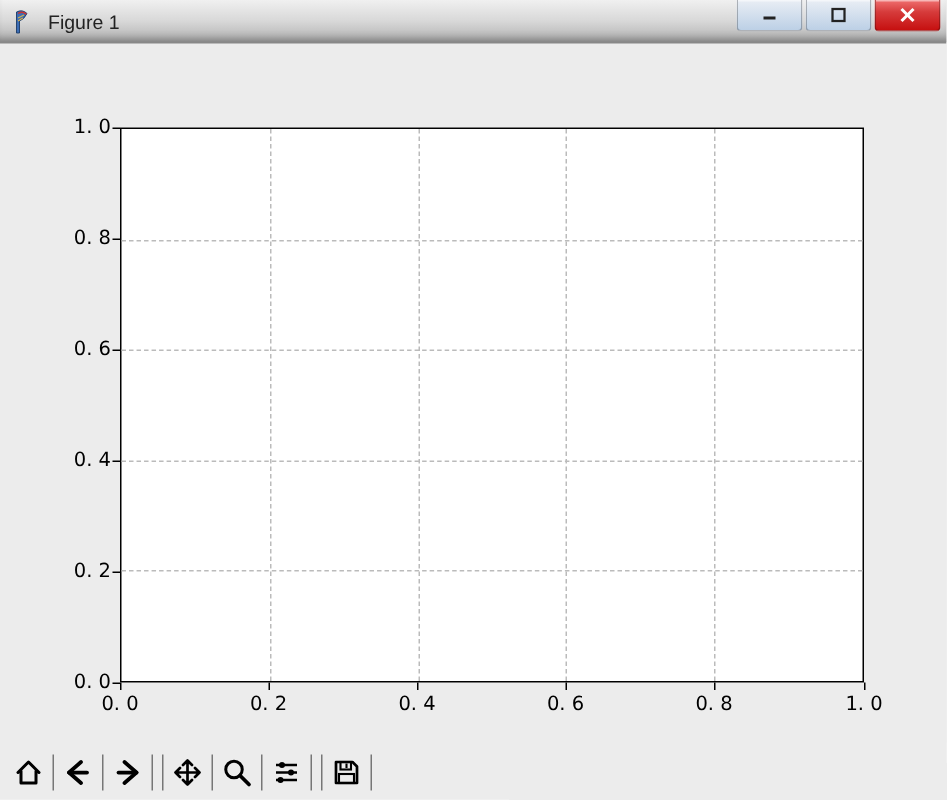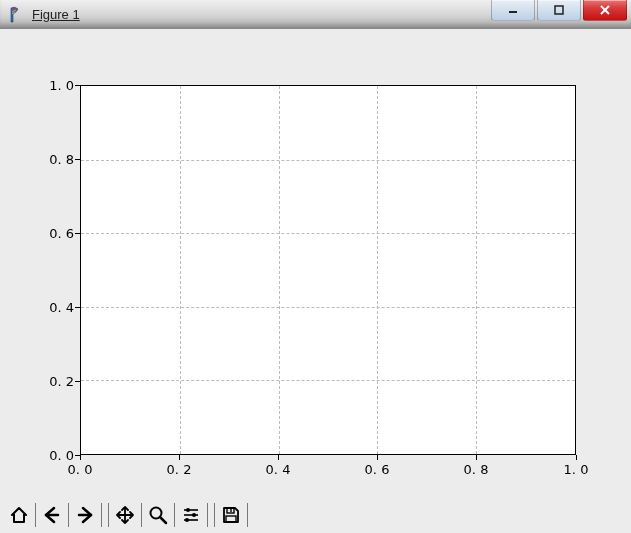--- a/index.html
+++ b/index.html
@@ -26,21 +26,20 @@
     height: 20px;
     margin-left: 6px;
     display: flex;
     align-items: center;
     justify-content: center;
   }
   .titlebar .title {
     margin-left: 6px;
     font-size: 13px;
     color: #222;
-    text-decoration: underline;
   }
   .titlebar .faded-menu {
     position: absolute;
     top: 0;
     left: 80px;
     right: 160px;
     height: 14px;
     display: flex;
     gap: 12px;
     font-size: 11px;

